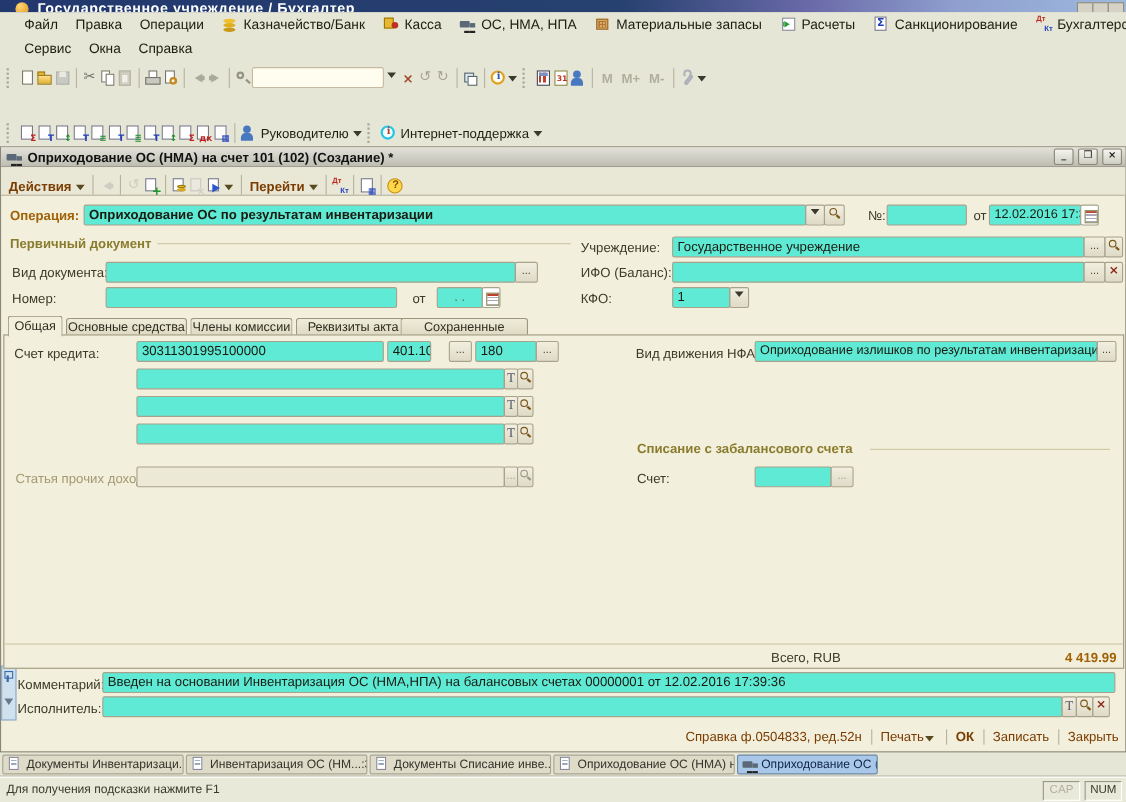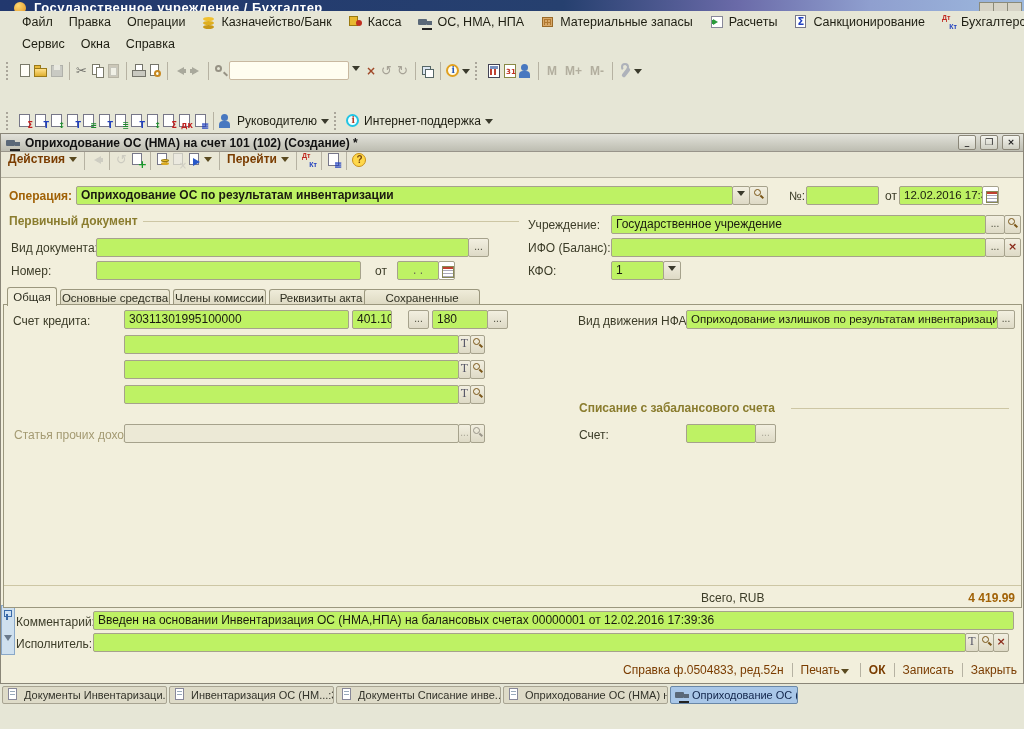--- a/index.html
+++ b/index.html
@@ -108,24 +108,24 @@
      background:repeating-linear-gradient(#9ab 0 1px,transparent 1px 3px);}
   .i-pin::before{left:2px;top:2px;width:8px;height:7px;background:#cfe2f4;border:1px solid #3a6aa8;}
   .i-pin::after{left:4px;top:6px;width:2px;height:6px;background:#3a6aa8;}
   .i-darr::before{left:2px;top:3px;border:4px solid transparent;border-top:6px solid #6a7a8c;}
   
   #docwin{position:absolute;left:0;top:133px;width:1024px;height:551px;border:1px solid #8a8678;box-sizing:border-box;background:#f2efdc;}
   .dwtitle{position:absolute;left:0;top:0;width:100%;height:18px;display:flex;align-items:center;gap:4px;padding-left:4px;box-sizing:border-box;
     background:linear-gradient(#e2e2da,#bdbdb1);border-bottom:1px solid #98948a;font-weight:bold;font-size:12px;color:#111;}
   .dwbtn{width:16px;height:13px;background:linear-gradient(#f4f4ee,#cfcfc3);border:1px solid #8a8678;border-radius:2px;
     font:bold 9px "DejaVu Sans",sans-serif;color:#222;text-align:center;line-height:12px;}
-  .dwtb{position:absolute;left:0;top:18px;width:100%;height:26px;display:flex;align-items:flex-start;padding-left:4px;box-sizing:border-box;
+  .dwtb{position:absolute;left:0;top:18px;width:100%;height:26px;display:flex;align-items:flex-end;padding-left:4px;box-sizing:border-box;
     background:#e9e7d6;border-bottom:1px solid #b8b4a2;}
   
-  .fld{position:absolute;height:19px;background:#bef264;border:1px solid #a6a28c;border-radius:2px;box-sizing:border-box;
+  .fld{position:absolute;height:19px;background:#5eead4;border:1px solid #a6a28c;border-radius:2px;box-sizing:border-box;
     font-size:12px;line-height:17px;padding:0 4px;color:#1a1a10;white-space:nowrap;overflow:hidden;}
   .fld.b{font-weight:bold;}
   .fld.disab{background:#ecE9d6;color:#8a8674;}
   .fbtn{position:absolute;height:19px;background:linear-gradient(#f2efe0,#dedac6);border:1px solid #a6a28c;border-radius:2px;box-sizing:border-box;
     font-size:10px;color:#4a4a3a;text-align:center;line-height:16px;cursor:default;}
   .fbtn.dim{color:#aaa696;}
   .fbtn .x{color:#8a2a1a;font:bold 11px "DejaVu Sans",sans-serif;}
   .fbtn .tser{font:12px "Liberation Serif",serif;color:#556;}
   .lens{position:relative;display:inline-block;width:11px;height:11px;top:2px;}
   .lens::before{content:"";position:absolute;left:1px;top:0;width:5px;height:5px;border:1.6px solid #7a5618;border-radius:50%;}
@@ -440,14 +440,19 @@
   </div>
   <div class="ttab" style="left:503px;width:165px">
     <span class="icn i-tdoc"></span>
     <span>Оприходование ОС (НМА) н...</span>
   </div>
   <div class="ttab active" style="left:670px;width:128px">
     <span class="icn i-truck"></span>
     <span>Оприходование ОС (НМА) н...</span>
   </div>
 
+  <div id="statusbar">
+    <span class="lbl" style="left:6px;top:5px;font-size:11px;color:#3a3a2c">Для получения подсказки нажмите F1</span>
+    <span class="stpanel" style="left:948px;color:#b4b0a0">CAP</span>
+    <span class="stpanel" style="left:986px;color:#3a3a2c">NUM</span>
+  </div>
 
 </div>
 
 </body></html>

